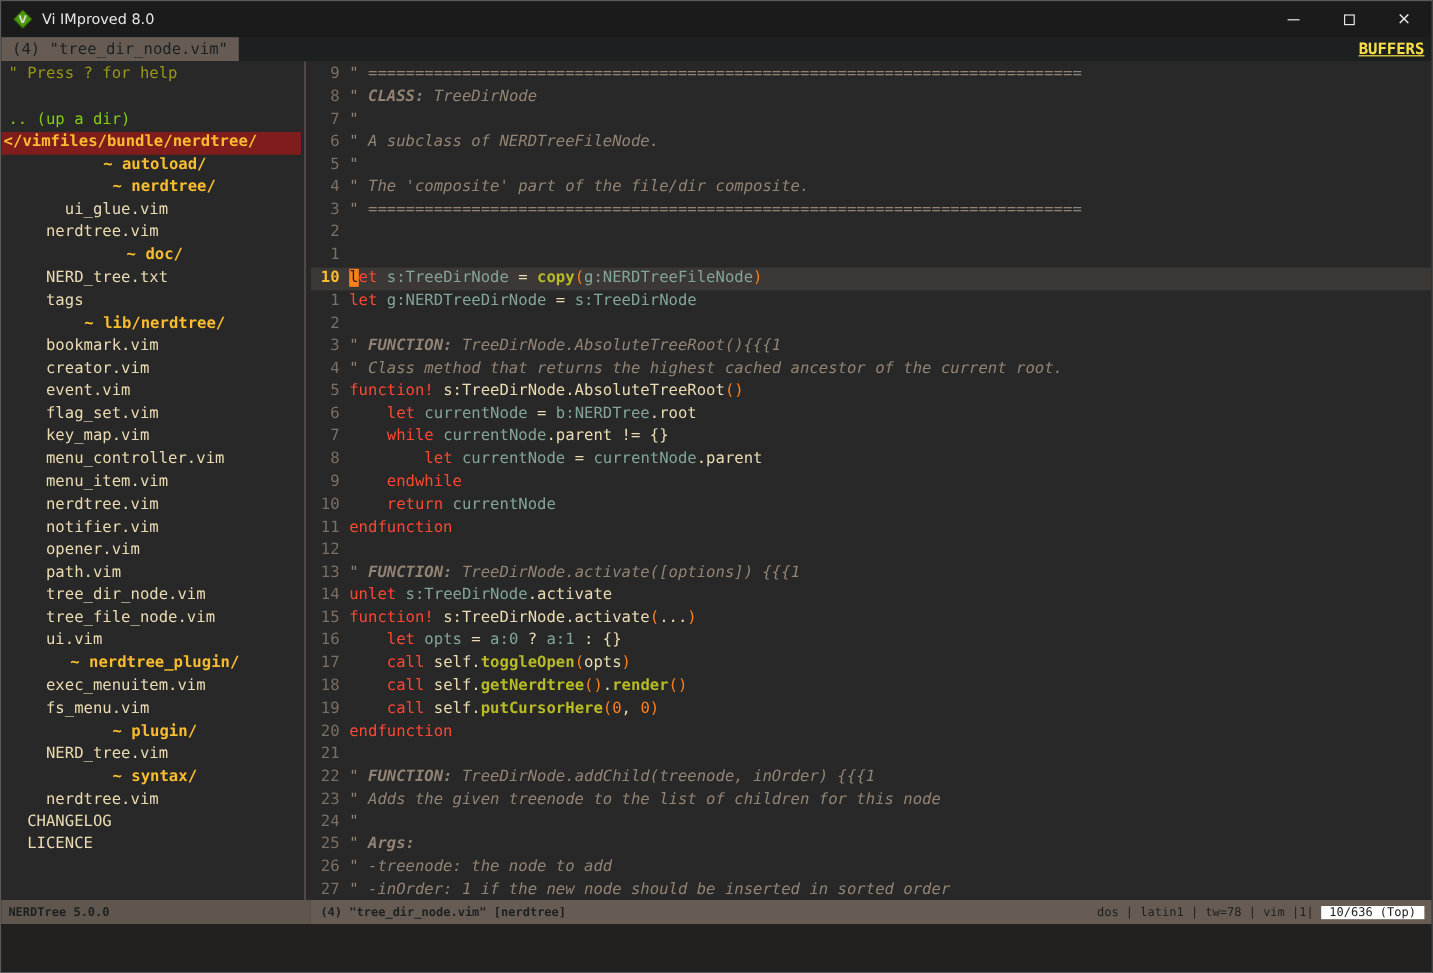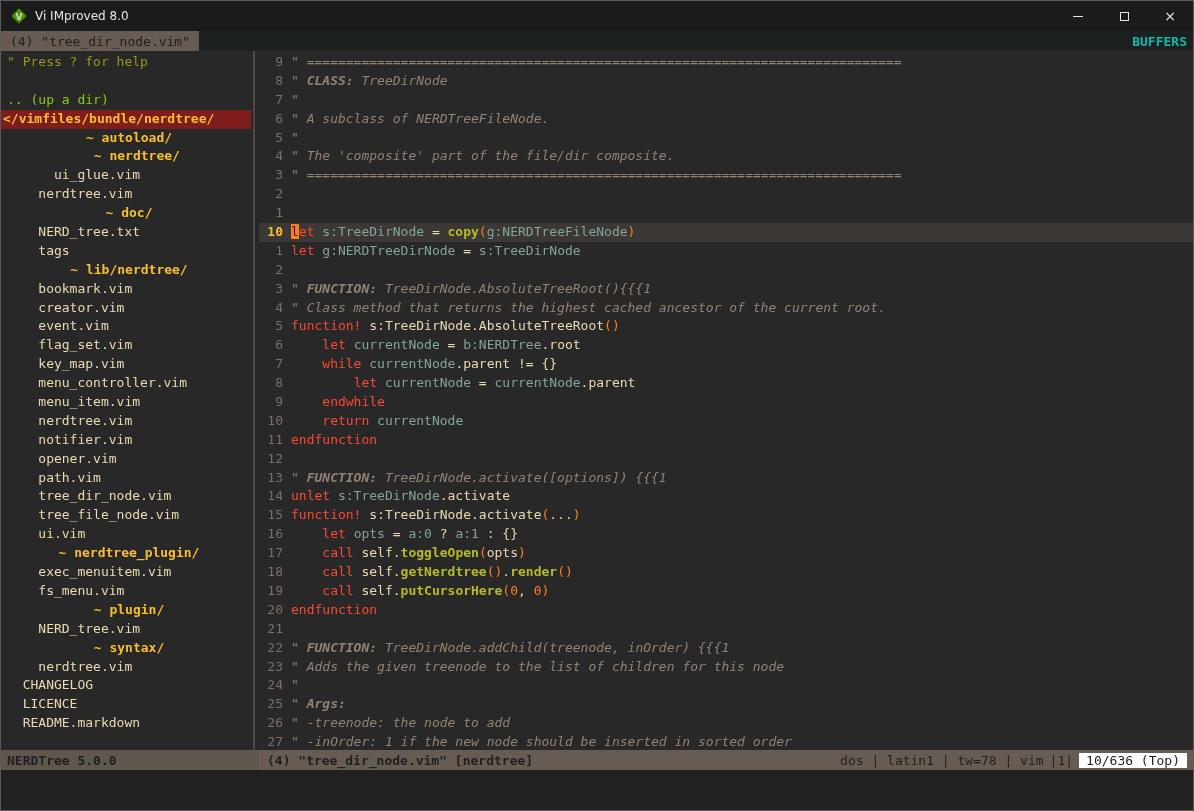--- a/index.html
+++ b/index.html
@@ -13,21 +13,21 @@
   .win-controls { margin-left:auto; display:flex; height:100%; }
   .win-btn { width:46px; display:flex; align-items:center; justify-content:center; color:#e6e6e6; cursor:default; }
   .glyph-min { width:10px; border-bottom:1px solid #e6e6e6; display:inline-block; }
   .glyph-max { width:9px; height:9px; border:1px solid #e6e6e6; display:inline-block; }
   .glyph-close { font-size:14px; line-height:14px; }
 
   
   .tabline { flex:0 0 20px; background:#1d2021; display:flex; align-items:stretch; font-size:13px; }
   .tab { background:#665c54; color:#1d2021; padding:0 9px; display:flex; align-items:center; white-space:pre; }
   .tab-fill { flex:1; }
-  .buffers-label { color:#14b8a6; font-weight:bold; display:flex; align-items:center; padding:0 6px; }
+  .buffers-label { color:#fde047; font-weight:bold; display:flex; align-items:center; padding:0 6px;text-decoration:underline; }
 
   
   .main { flex:1 1 auto; display:flex; overflow:hidden; background:#282828; }
   .nerdtree { flex:0 0 250px; overflow:hidden; padding-top:2px; font-size:13px; }
   .tline { white-space:pre; height:18.9px; line-height:18.9px; padding-left:6px; color:#ebdbb2; }
   .t-help  { color:#98971a; }
   .t-updir { color:#84cc16; }
   .t-root  { background:#7f1d1d; color:#fabd2f; font-weight:bold; padding-left:2px; }
   .t-dir   { color:#fabd2f; font-weight:bold;text-align:center; }
   .t-file  { color:#ebdbb2; }
@@ -43,21 +43,21 @@
   .c-ctitle  { color:#928374; font-style:italic; font-weight:bold; }
   .c-kw    { color:#fb4934; }
   .c-var   { color:#83a598; }
   .c-fg    { color:#ebdbb2; }
   .c-func  { color:#b8bb26; font-weight:bold; }
   .c-paren { color:#fe8019; }
   .c-num   { color:#fe8019; }
   .c-cursor{ background:#fe8019; color:#1d2021; }
 
   
-  .statusline { flex:0 0 20px; display:flex; font-size:13px; color:#1d2021;justify-content:center; }
+  .statusline { flex:0 0 20px; display:flex; font-size:10px; color:#1d2021;justify-content:center; }
   .sl-left { flex:0 0 258px; background:#5f574e; display:flex; align-items:center; padding-left:6px; font-weight:bold; white-space:pre; }
   .sl-main { flex:1; background:#665c54; display:flex; align-items:center; padding:0 6px 0 8px; white-space:pre; }
   .sl-file { font-weight:bold; }
   .sl-right { margin-left:auto; display:flex; align-items:center; gap:6px; }
   .sl-pos { background:#ffffff; padding:0 7px; }
 
   
   .cmdline { flex:0 0 40px; background:#222120; }
 </style>
 </head>
@@ -122,21 +122,20 @@
         <div class="tline t-file">    ui.vim</div>
         <div class="tline t-dir">~ nerdtree_plugin/</div>
         <div class="tline t-file">    exec_menuitem.vim</div>
         <div class="tline t-file">    fs_menu.vim</div>
         <div class="tline t-dir">~ plugin/</div>
         <div class="tline t-file">    NERD_tree.vim</div>
         <div class="tline t-dir">~ syntax/</div>
         <div class="tline t-file">    nerdtree.vim</div>
         <div class="tline t-file">  CHANGELOG</div>
         <div class="tline t-file">  LICENCE</div>
-        <div class="tline t-file">  README.markdown</div>
       </div>
     <div class="vsplit"></div>
     <div class="editor" id="editor">
         <div class="eline"><span class="lnum"> 9</span><span class="codespan"><span class="c-comment">" ============================================================================</span></span></div>
         <div class="eline"><span class="lnum"> 8</span><span class="codespan"><span class="c-comment">" </span><span class="c-ctitle">CLASS:</span><span class="c-comment"> TreeDirNode</span></span></div>
         <div class="eline"><span class="lnum"> 7</span><span class="codespan"><span class="c-comment">"</span></span></div>
         <div class="eline"><span class="lnum"> 6</span><span class="codespan"><span class="c-comment">" A subclass of NERDTreeFileNode.</span></span></div>
         <div class="eline"><span class="lnum"> 5</span><span class="codespan"><span class="c-comment">"</span></span></div>
         <div class="eline"><span class="lnum"> 4</span><span class="codespan"><span class="c-comment">" The 'composite' part of the file/dir composite.</span></span></div>
         <div class="eline"><span class="lnum"> 3</span><span class="codespan"><span class="c-comment">" ============================================================================</span></span></div>

